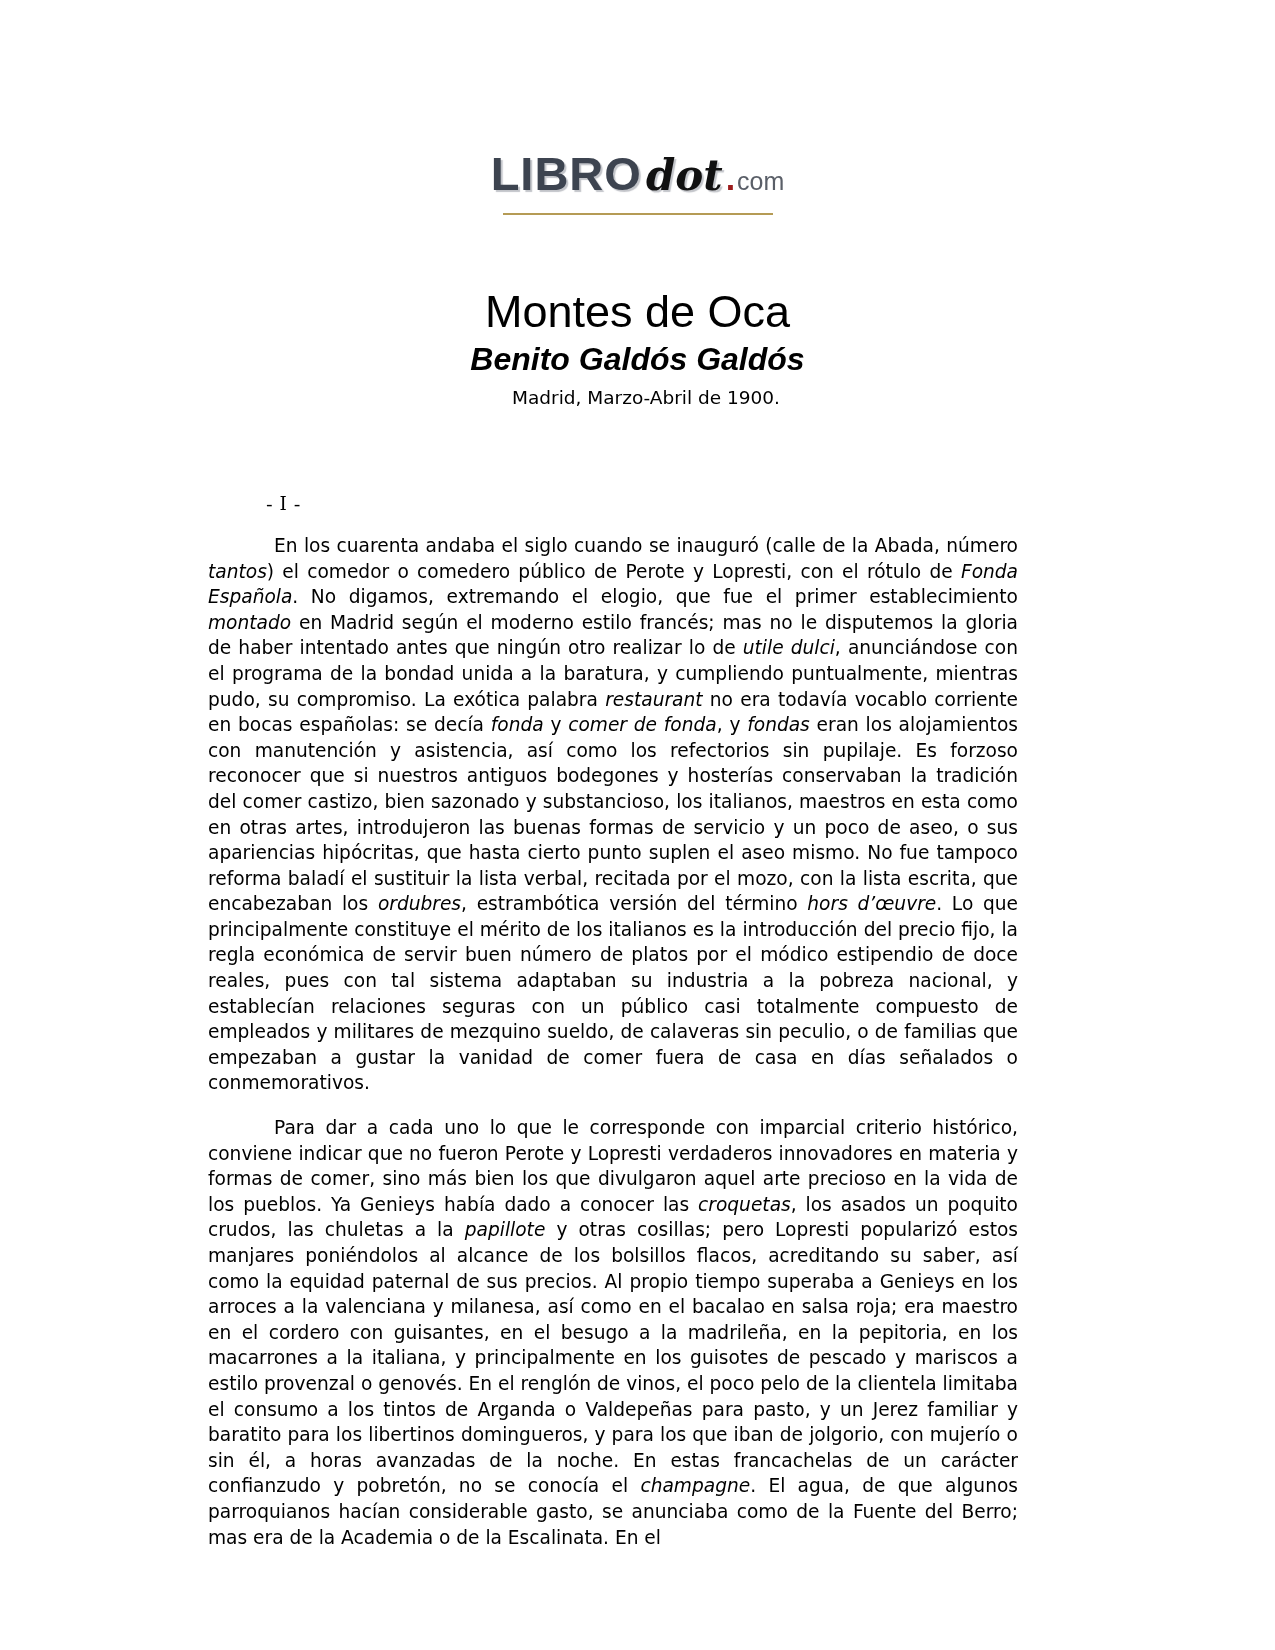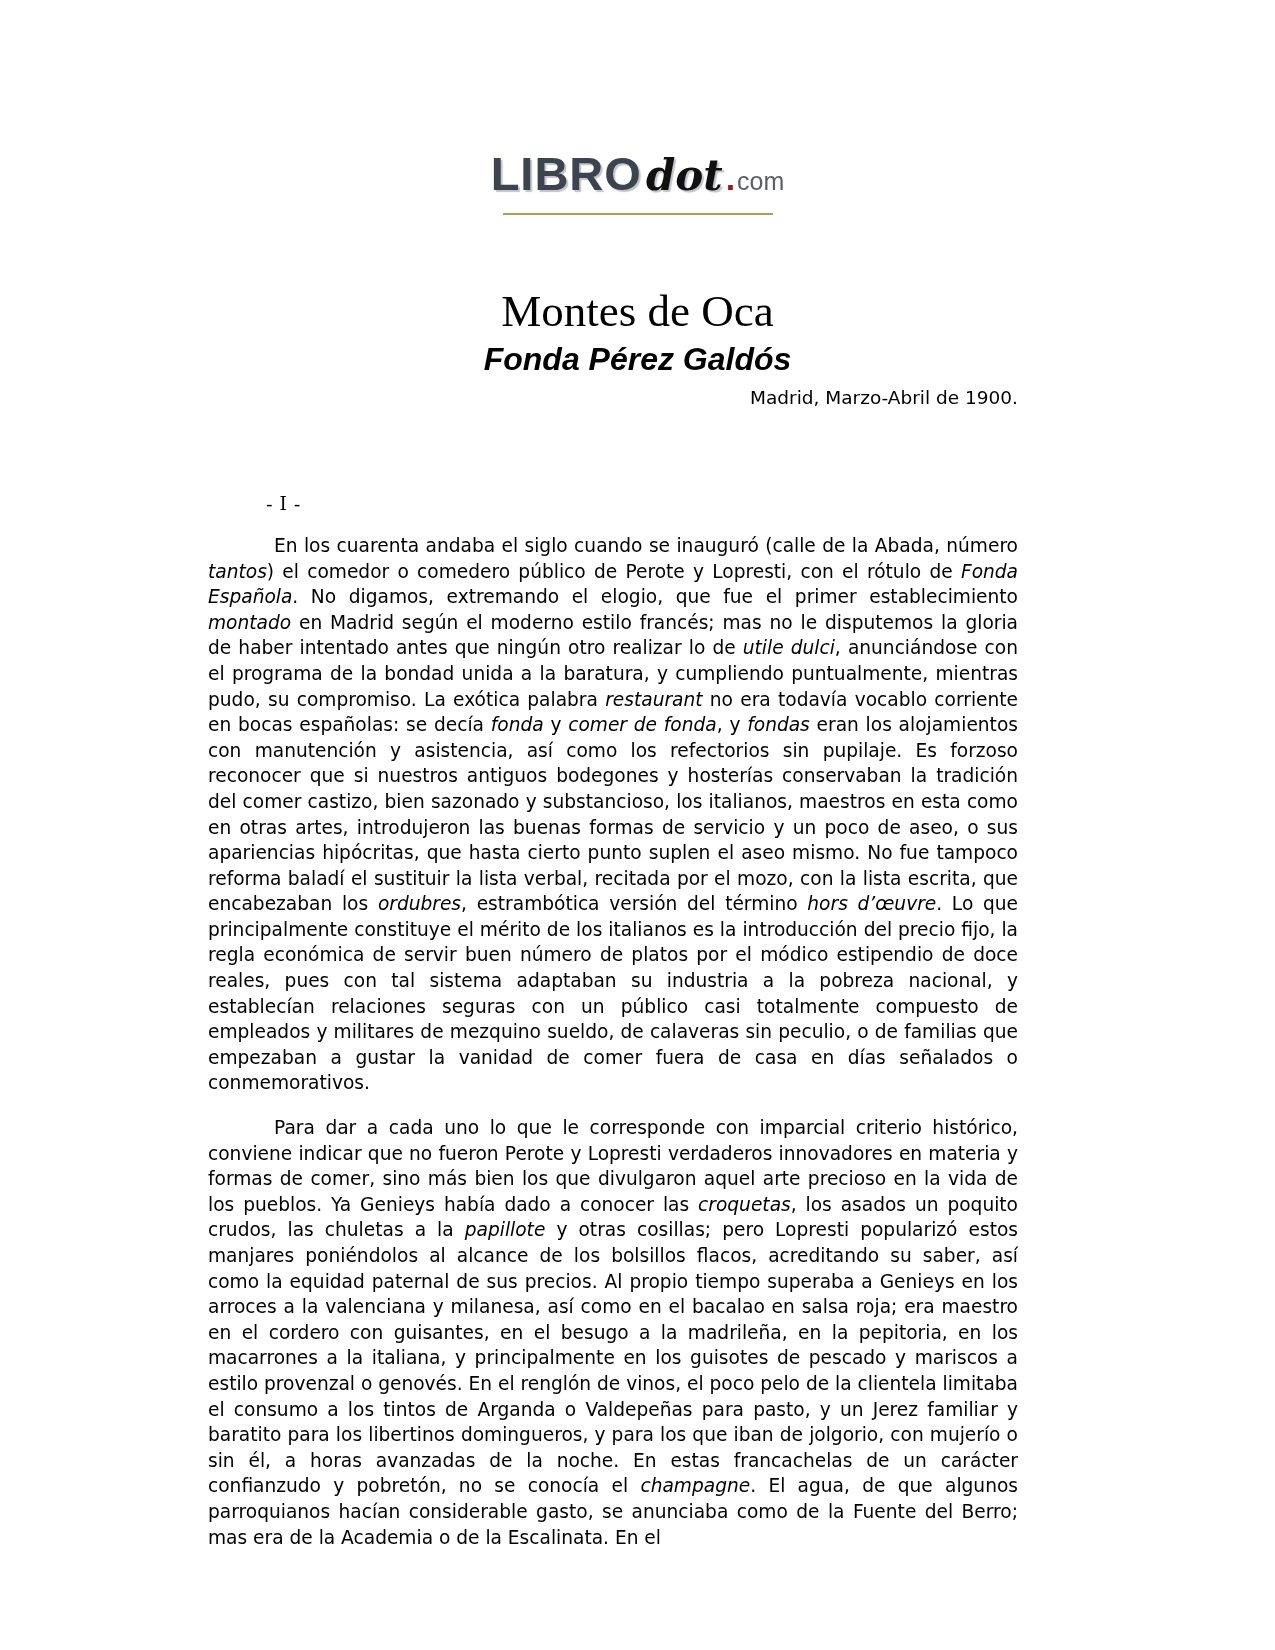--- a/index.html
+++ b/index.html
@@ -79,21 +79,21 @@
 
   
   .title-block {
     position: absolute;
     left: 0;
     top: 288px;
     width: 1275px;
     text-align: center;
   }
   .doc-title {
-    font-family: Liberation Serif, serif;
+    font-family: Liberation Sans, sans-serif;
     font-size: 45px;
     font-weight: normal;
     line-height: 1.05;
     margin: 0;
     color: #000;
     text-align: center;
   }
   .doc-author {
     font-family: "Liberation Sans", sans-serif;
     font-size: 32px;
@@ -107,21 +107,21 @@
   
   .content {
     position: absolute;
     left: 208px;
     top: 386px;
     width: 810px;
   }
   .dateline {
     font-size: 18.5px;
     line-height: 1.35;
-    text-align: right;
+    text-align: center;
     margin: 0 0 0 66px;
   }
   .section-mark {
     font-size: 18.5px;
     margin: 82px 0 0 58px;
     letter-spacing: 0.5px;
   }
   .section-mark .roman {
     font-family: "DejaVu Serif", serif;
   }
@@ -147,21 +147,21 @@
 
   <div class="logo-block">
     <div class="logo">
       <span class="logo-libro">LIBRO</span><span class="logo-dot">dot</span><span class="logo-period">.</span><span class="logo-com">com</span>
     </div>
     <div class="logo-rule"></div>
   </div>
 
   <div class="title-block">
     <h1 class="doc-title">Montes de Oca</h1>
-    <div class="doc-author">Fonda Pérez Galdós</div>
+    <div class="doc-author">Benito Galdós Galdós</div>
   </div>
 
   <div class="content">
     <div class="dateline">Madrid, Marzo-Abril de 1900.</div>
 
     <div class="section-mark"><span>- </span><span class="roman">I</span><span> -</span></div>
 
     <div id="paragraphs">
         <p class="body-par"><span>En los cuarenta andaba el siglo cuando se inauguró (calle de la Abada, número </span><em>tantos</em><span>) el comedor o comedero público de Perote y Lopresti, con el rótulo de </span><em>Fonda Española</em><span>. No digamos, extremando el elogio, que fue el primer establecimiento </span><em>montado</em><span> en Madrid según el moderno estilo francés; mas no le disputemos la gloria de haber intentado antes que ningún otro realizar lo de </span><em>utile dulci</em><span>, anunciándose con el programa de la bondad unida a la baratura, y cumpliendo puntualmente, mientras pudo, su compromiso. La exótica palabra </span><em>restaurant</em><span> no era todavía vocablo corriente en bocas españolas: se decía </span><em>fonda</em><span> y </span><em>comer de fonda</em><span>, y </span><em>fondas</em><span> eran los alojamientos con manutención y asistencia, así como los refectorios sin pupilaje. Es forzoso reconocer que si nuestros antiguos bodegones y hosterías conservaban la tradición del comer castizo, bien sazonado y substancioso, los italianos, maestros en esta como en otras artes, introdujeron las buenas formas de servicio y un poco de aseo, o sus apariencias hipócritas, que hasta cierto punto suplen el aseo mismo. No fue tampoco reforma baladí el sustituir la lista verbal, recitada por el mozo, con la lista escrita, que encabezaban los </span><em>ordubres</em><span>, estrambótica versión del término </span><em>hors d’œuvre</em><span>. Lo que principalmente constituye el mérito de los italianos es la introducción del precio fijo, la regla económica de servir buen número de platos por el módico estipendio de doce reales, pues con tal sistema adaptaban su industria a la pobreza nacional, y establecían relaciones seguras con un público casi totalmente compuesto de empleados y militares de mezquino sueldo, de calaveras sin peculio, o de familias que empezaban a gustar la vanidad de comer fuera de casa en días señalados o conmemorativos.</span></p>
         <p class="body-par"><span>Para dar a cada uno lo que le corresponde con imparcial criterio histórico, conviene indicar que no fueron Perote y Lopresti verdaderos innovadores en materia y formas de comer, sino más bien los que divulgaron aquel arte precioso en la vida de los pueblos. Ya Genieys había dado a conocer las </span><em>croquetas</em><span>, los asados un poquito crudos, las chuletas a la </span><em>papillote</em><span> y otras cosillas; pero Lopresti popularizó estos manjares poniéndolos al alcance de los bolsillos flacos, acreditando su saber, así como la equidad paternal de sus precios. Al propio tiempo superaba a Genieys en los arroces a la valenciana y milanesa, así como en el bacalao en salsa roja; era maestro en el cordero con guisantes, en el besugo a la madrileña, en la pepitoria, en los macarrones a la italiana, y principalmente en los guisotes de pescado y mariscos a estilo provenzal o genovés. En el renglón de vinos, el poco pelo de la clientela limitaba el consumo a los tintos de Arganda o Valdepeñas para pasto, y un Jerez familiar y baratito para los libertinos domingueros, y para los que iban de jolgorio, con mujerío o sin él, a horas avanzadas de la noche. En estas francachelas de un carácter confianzudo y pobretón, no se conocía el </span><em>champagne</em><span>. El agua, de que algunos parroquianos hacían considerable gasto, se anunciaba como de la Fuente del Berro; mas era de la Academia o de la Escalinata. En el</span></p>

